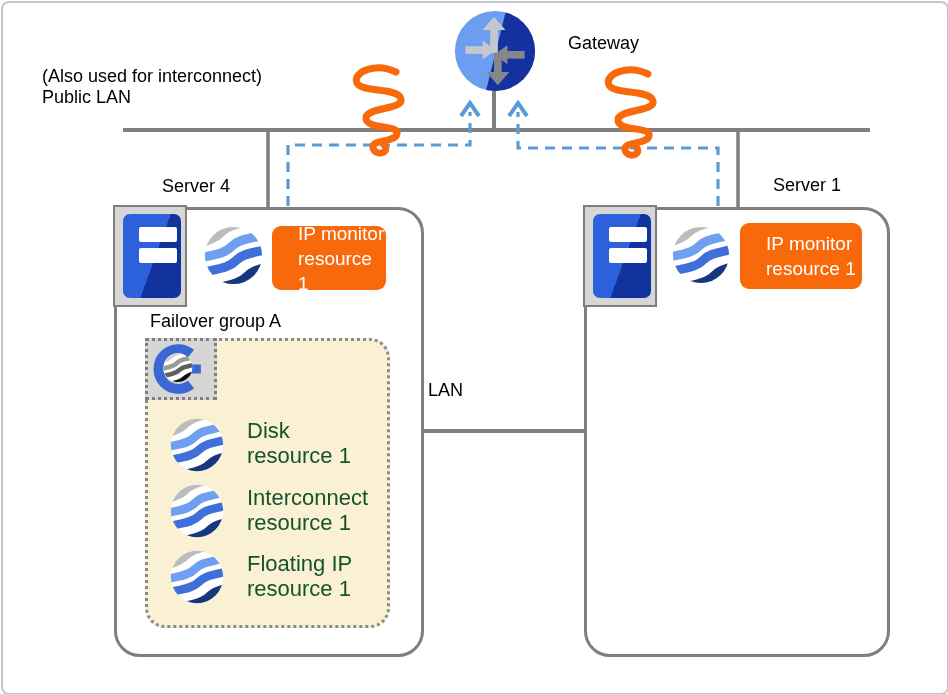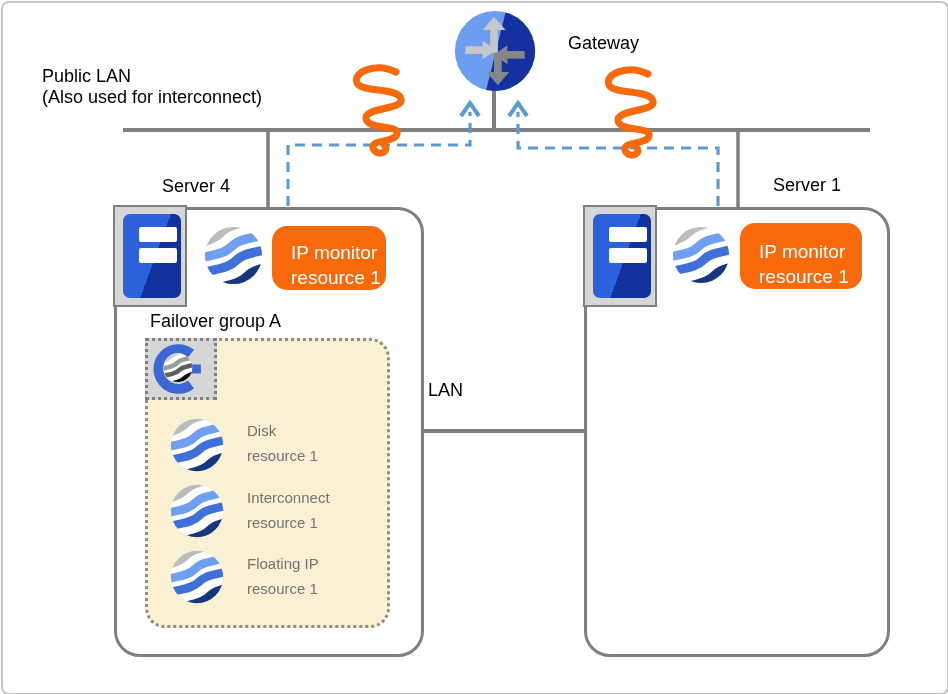--- a/index.html
+++ b/index.html
@@ -14,24 +14,24 @@
   .lbl.center{text-align:left;white-space:normal;}
   .server-box{position:absolute;width:310px;height:450px;background:#fff;border:3px solid #7f7f7f;border-radius:26px;box-sizing:border-box;}
   .failover-box{position:absolute;left:145px;top:338px;width:245px;height:290px;background:#faf0d3;border:3px dotted #8c8c8c;border-radius:20px;box-sizing:border-box;}
   .group-icon-box{position:absolute;left:145px;top:338px;width:72px;height:62px;background:#d6d6d6;border:3px dotted #7f7f7f;box-sizing:border-box;}
   .server-icon{position:absolute;width:74px;height:102px;background:#d6d6d6;border:2px solid #7f7f7f;box-sizing:border-box;}
   .tower{position:absolute;left:8px;top:7px;width:58px;height:84px;border-radius:7px;
          background:linear-gradient(110deg,#2d61dc 54%,#12339e 54%);}
   .tower .bar{position:absolute;left:16px;width:38px;height:15px;background:#fff;border-radius:2px;}
   .tower .bar.b1{top:13px;}
   .tower .bar.b2{top:34px;}
-  .badge{position:absolute;background:#f8690b;border-radius:15px;color:#fff;
-         display:flex;flex-direction:column;justify-content:flex-end;padding-left:19px;box-sizing:border-box;
+  .badge{position:absolute;background:#f8690b;border-radius:9px;color:#fff;
+         display:flex;flex-direction:column;justify-content:center;padding-left:26px;box-sizing:border-box;
          font-size:19px;line-height:25px;}
-  .res-text{position:absolute;font-size:15px;line-height:25px;color:#737373;white-space:nowrap;}
+  .res-text{position:absolute;font-size:22px;line-height:25px;color:#14532d;white-space:nowrap;}
 </style>
 </head>
 <body>
 
 <div id="canvas">
 
   <svg width="0" height="0" style="position:absolute">
     <defs>
       <clipPath id="sphClip">
           <circle cx="32" cy="32" r="31"></circle>
@@ -97,22 +97,22 @@
       <rect x="13" y="39" width="19" height="8" fill="#c4c7cc"></rect>
       <polygon points="45,43 31,33 31,53" fill="#c4c7cc"></polygon>
       <rect x="56" y="44" width="19" height="8" fill="#85878a"></rect>
       <polygon points="43,48 57,38 57,58" fill="#85878a"></polygon>
       <rect x="43" y="46" width="8" height="22" fill="#85878a"></rect>
       <polygon points="47,80 35,66 59,66" fill="#85878a"></polygon>
     </g>
   </svg>
 
   <div class="lbl" style="left:42px;top:66px">
+    <div>(Also used for interconnect)</div>
     <div>Public LAN</div>
-    <div>(Also used for interconnect)</div>
   </div>
   <div class="lbl" style="left:568px;top:33px">Gateway</div>
   <div class="lbl" style="left:162px;top:176px">Server 4</div>
   <div class="lbl" style="left:773px;top:175px">Server 1</div>
   <div class="lbl center" style="left:428px;top:380px;width:155px">
     <div>LAN</div>
   </div>
 
   <div class="server-box" style="left:114px;top:207px"></div>
   <div class="server-box" style="left:584px;top:207px;width:306px"></div>

